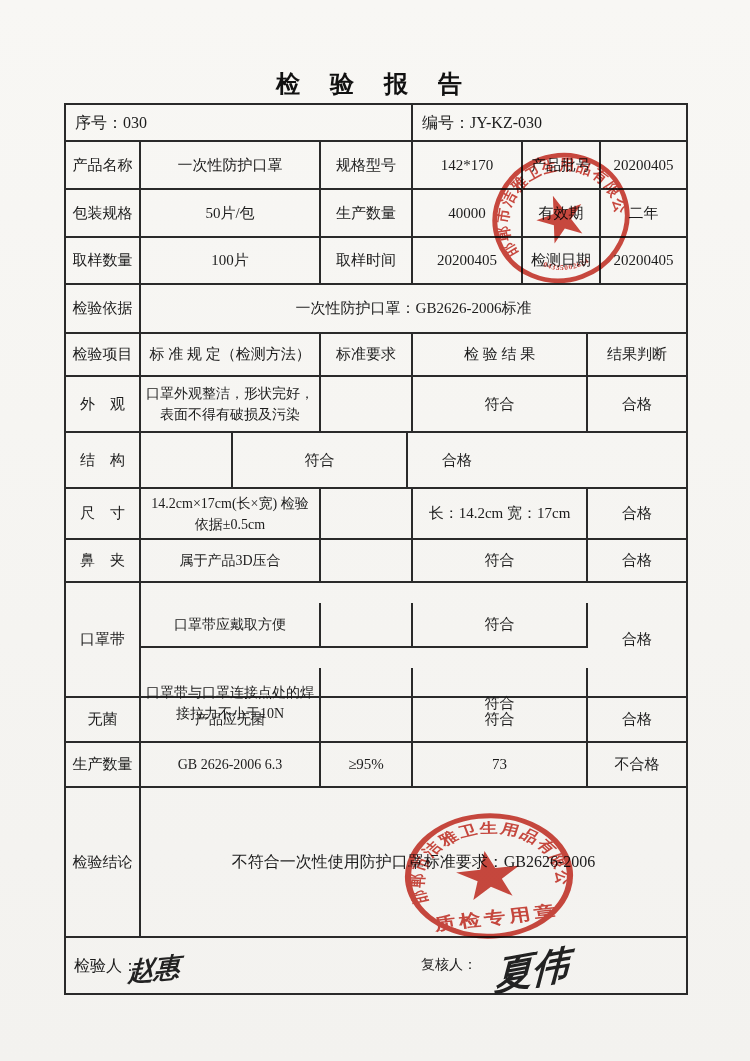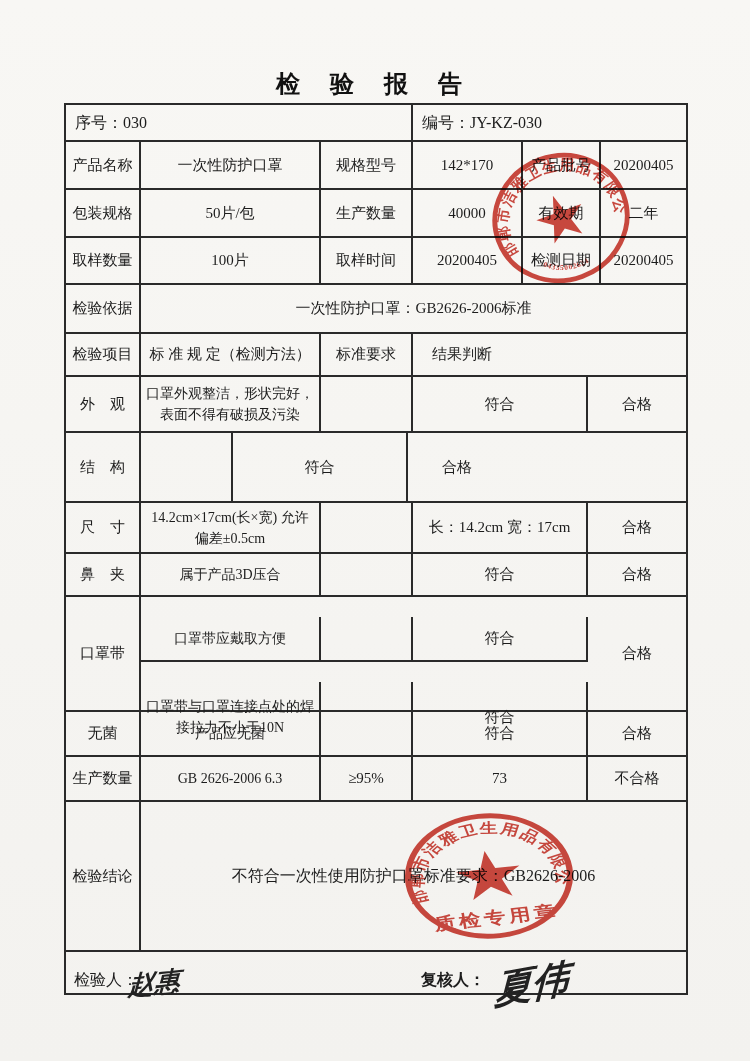--- a/index.html
+++ b/index.html
@@ -36,21 +36,21 @@
   .srow{display:flex;border-bottom:2px solid var(--line);box-sizing:border-box;flex:0 0 auto;margin-top:20px;}
   .srow.last{border-bottom:none;}
   .sign-cell{position:relative;width:620px;box-sizing:border-box;}
   .sig{
     font-style:italic;font-weight:600;color:#222;
     transform:rotate(-6deg) skewX(-8deg);display:inline-block;
   }
   .sig1{position:absolute;left:62px;top:12px;font-size:26px;}
   .sig2{position:absolute;left:428px;top:4px;font-size:38px;transform:rotate(-10deg) skewX(-12deg);}
   .lbl1{position:absolute;left:8px;top:16px;font-size:16px;}
-  .lbl2{position:absolute;left:355px;top:16px;font-size:16px;font-weight:bold;}
+  .lbl2{position:absolute;left:355px;top:16px;font-size:14px;}
   .stamp{position:absolute;mix-blend-mode:multiply;opacity:.9;}
   .stamp text{font-family:"Liberation Serif","DejaVu Serif",serif;font-weight:bold;}
 </style>
 </head>
 <body>
 
 <div class="paper">
 
   <div class="title">检 验 报 告</div>
 
@@ -88,39 +88,40 @@
 
     <div class="row" style="height:49px">
       <div class="c w75">检验依据</div>
       <div class="c w545 end">一次性防护口罩：GB2626-2006标准</div>
     </div>
 
     <div class="row" style="height:43px">
       <div class="c w75">检验项目</div>
       <div class="c w180">标 准 规 定（检测方法）</div>
       <div class="c w92">标准要求</div>
+      <div class="c w175">检 验 结 果</div>
       <div class="c w98 end">结果判断</div>
     </div>
 
     <div class="row" style="height:56px">
       <div class="c w75">外　观</div>
       <div class="c w180 fs14">口罩外观整洁，形状完好，表面不得有破损及污染</div>
       <div class="c w92"></div>
       <div class="c w175">符合</div>
       <div class="c w98 end">合格</div>
     </div>
-    <div class="row" style="height:70px">
+    <div class="row" style="height:56px">
       <div class="c w75">结　构</div>
       <div class="c w92"></div>
       <div class="c w175">符合</div>
       <div class="c w98 end">合格</div>
     </div>
     <div class="row" style="height:51px">
       <div class="c w75">尺　寸</div>
-      <div class="c w180 fs14">14.2cm×17cm(长×宽) 允许偏差±0.5cm</div>
+      <div class="c w180 fs14">14.2cm×17cm(长×宽) 检验依据±0.5cm</div>
       <div class="c w92"></div>
       <div class="c w175">长：14.2cm 宽：17cm</div>
       <div class="c w98 end">合格</div>
     </div>
     <div class="row" style="height:43px">
       <div class="c w75">鼻　夹</div>
       <div class="c w180 fs14">属于产品3D压合</div>
       <div class="c w92"></div>
       <div class="c w175">符合</div>
       <div class="c w98 end">合格</div>

